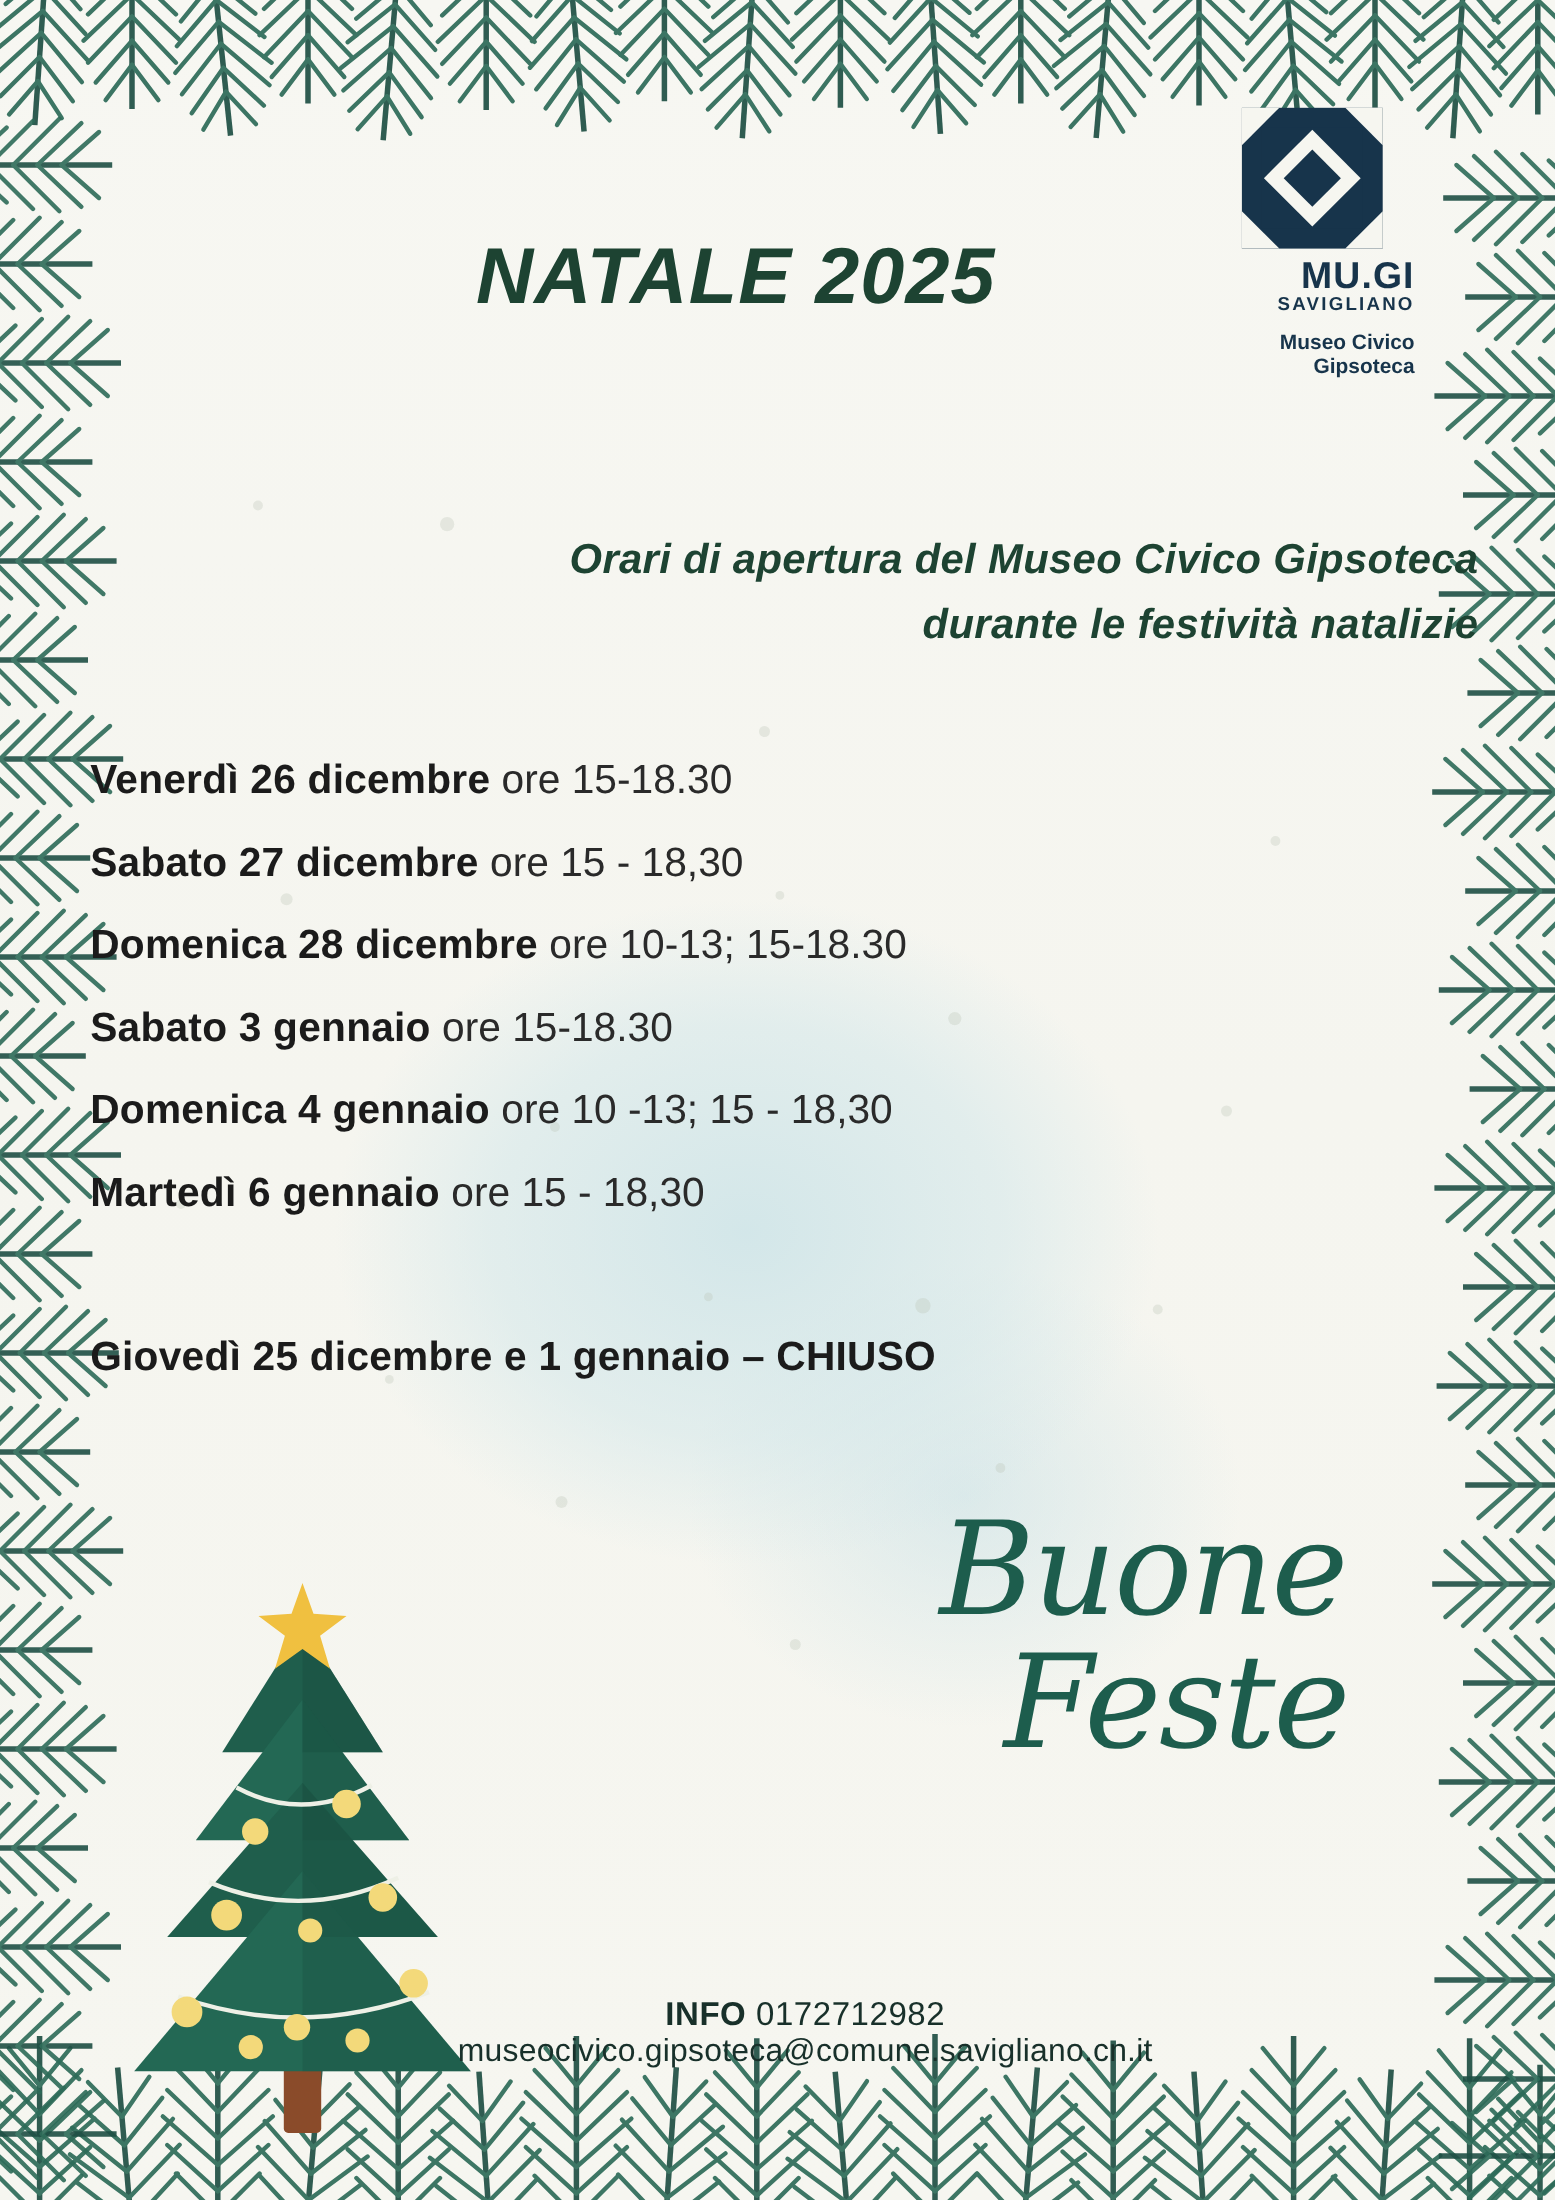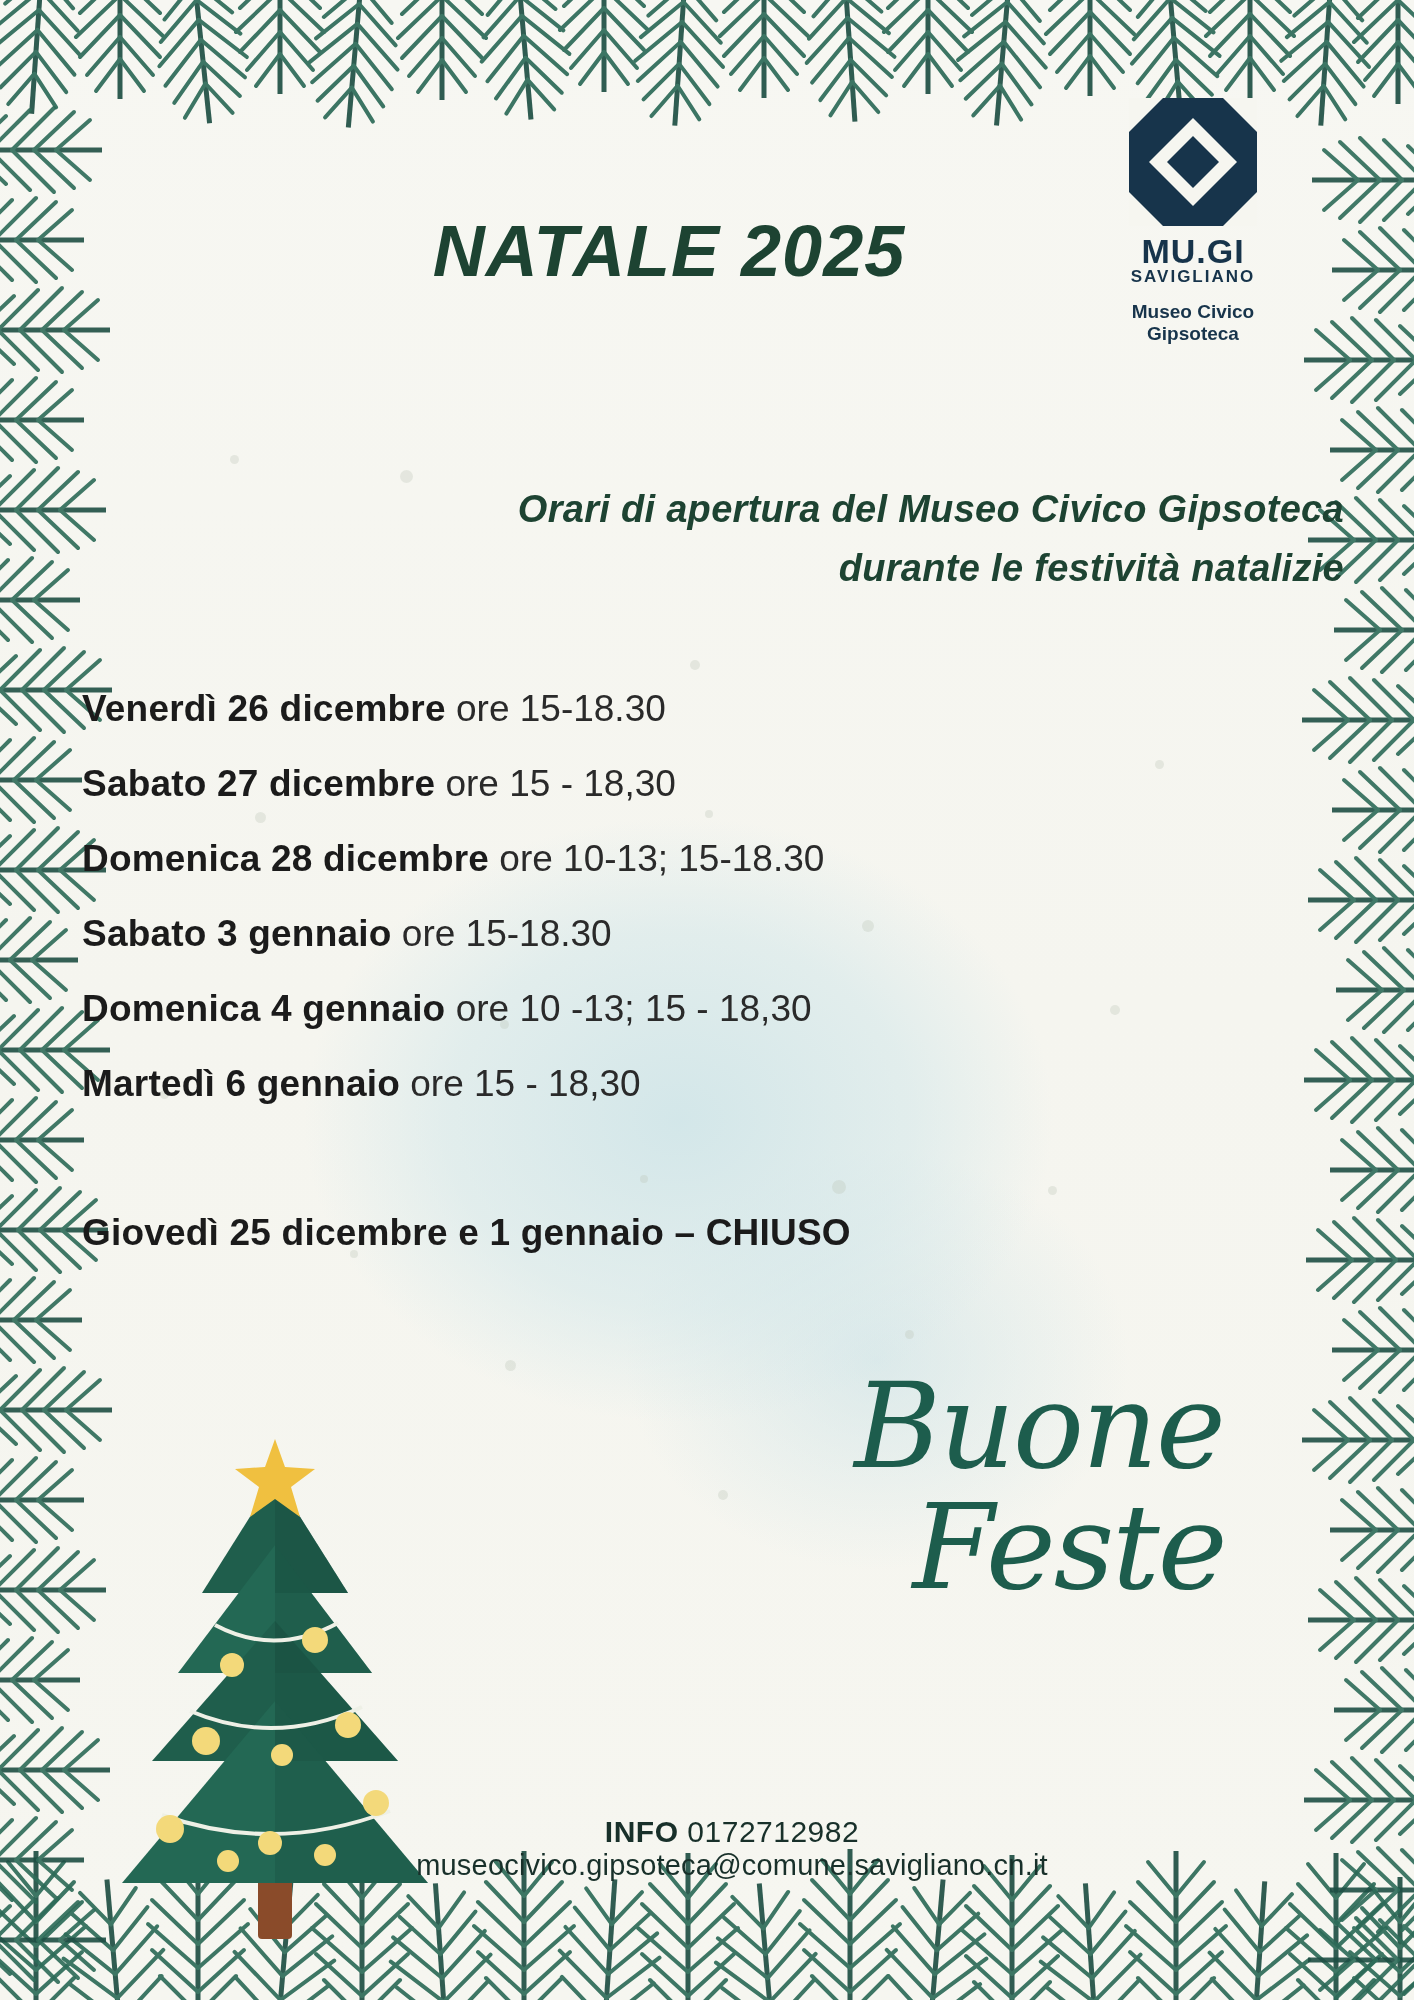--- a/index.html
+++ b/index.html
@@ -56,21 +56,21 @@
     font-style: italic;
     letter-spacing: 1px;
     color: #1d4332;
     padding-right: 76px;
   }
   .logo {
     position: absolute;
     right: 128px;
     top: 96px;
     width: 186px;
-    text-align: center;
+    text-align: right;
     color: #14334c;
   }
   .logo-mark {
     width: 132px; height: 132px;
     margin: 0 auto;
   }
   .logo-name {
     font-size: 34px;
     font-weight: 700;
     letter-spacing: 1px;

